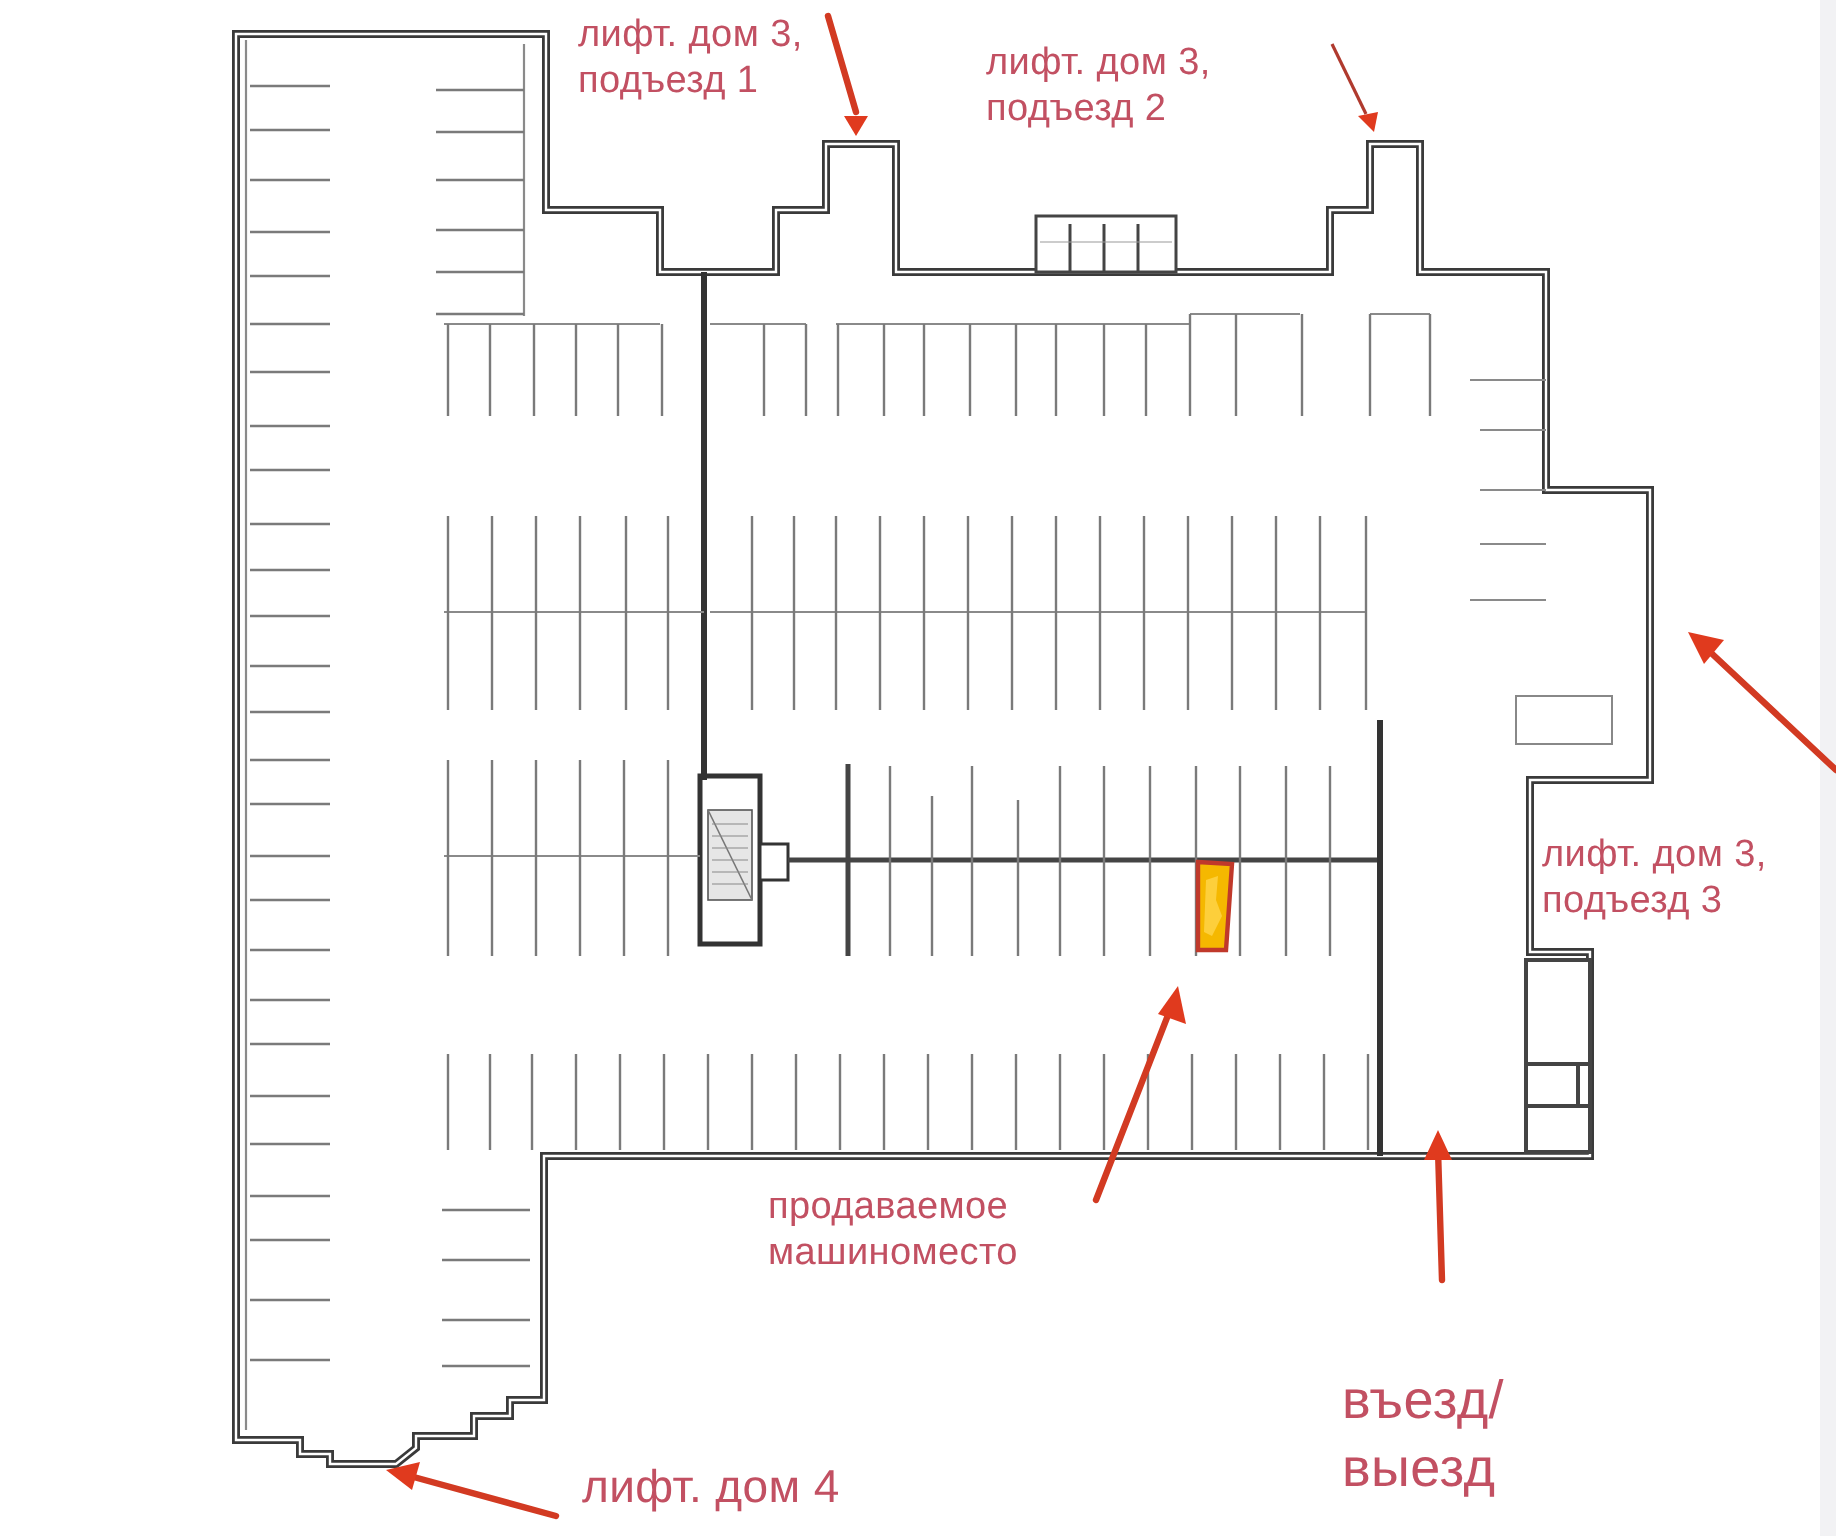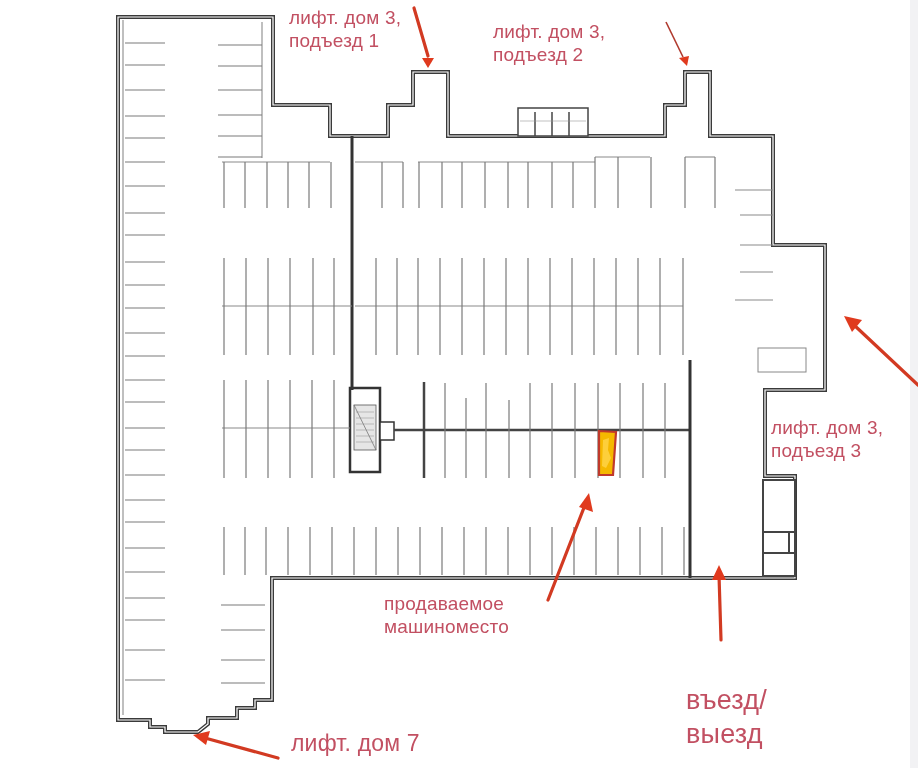--- a/index.html
+++ b/index.html
@@ -237,15 +237,15 @@
 </svg>
 
 <div class="label" style="left:289px; top:6px;">лифт. дом 3,
 подъезд 1</div>
 <div class="label" style="left:493px; top:20px;">лифт. дом 3,
 подъезд 2</div>
 <div class="label" style="left:771px; top:416px;">лифт. дом 3,
 подъезд 3</div>
 <div class="label" style="left:384px; top:592px;">продаваемое
 машиноместо</div>
-<div class="label mid" style="left:291px; top:729px;">лифт. дом 7</div>
-<div class="label big" style="left:686px; top:683px;">въезд/
+<div class="label mid" style="left:291px; top:729px;">лифт. дом 4</div>
+<div class="label big" style="left:671px; top:683px;">въезд/
 выезд</div>
 
 </body></html>

